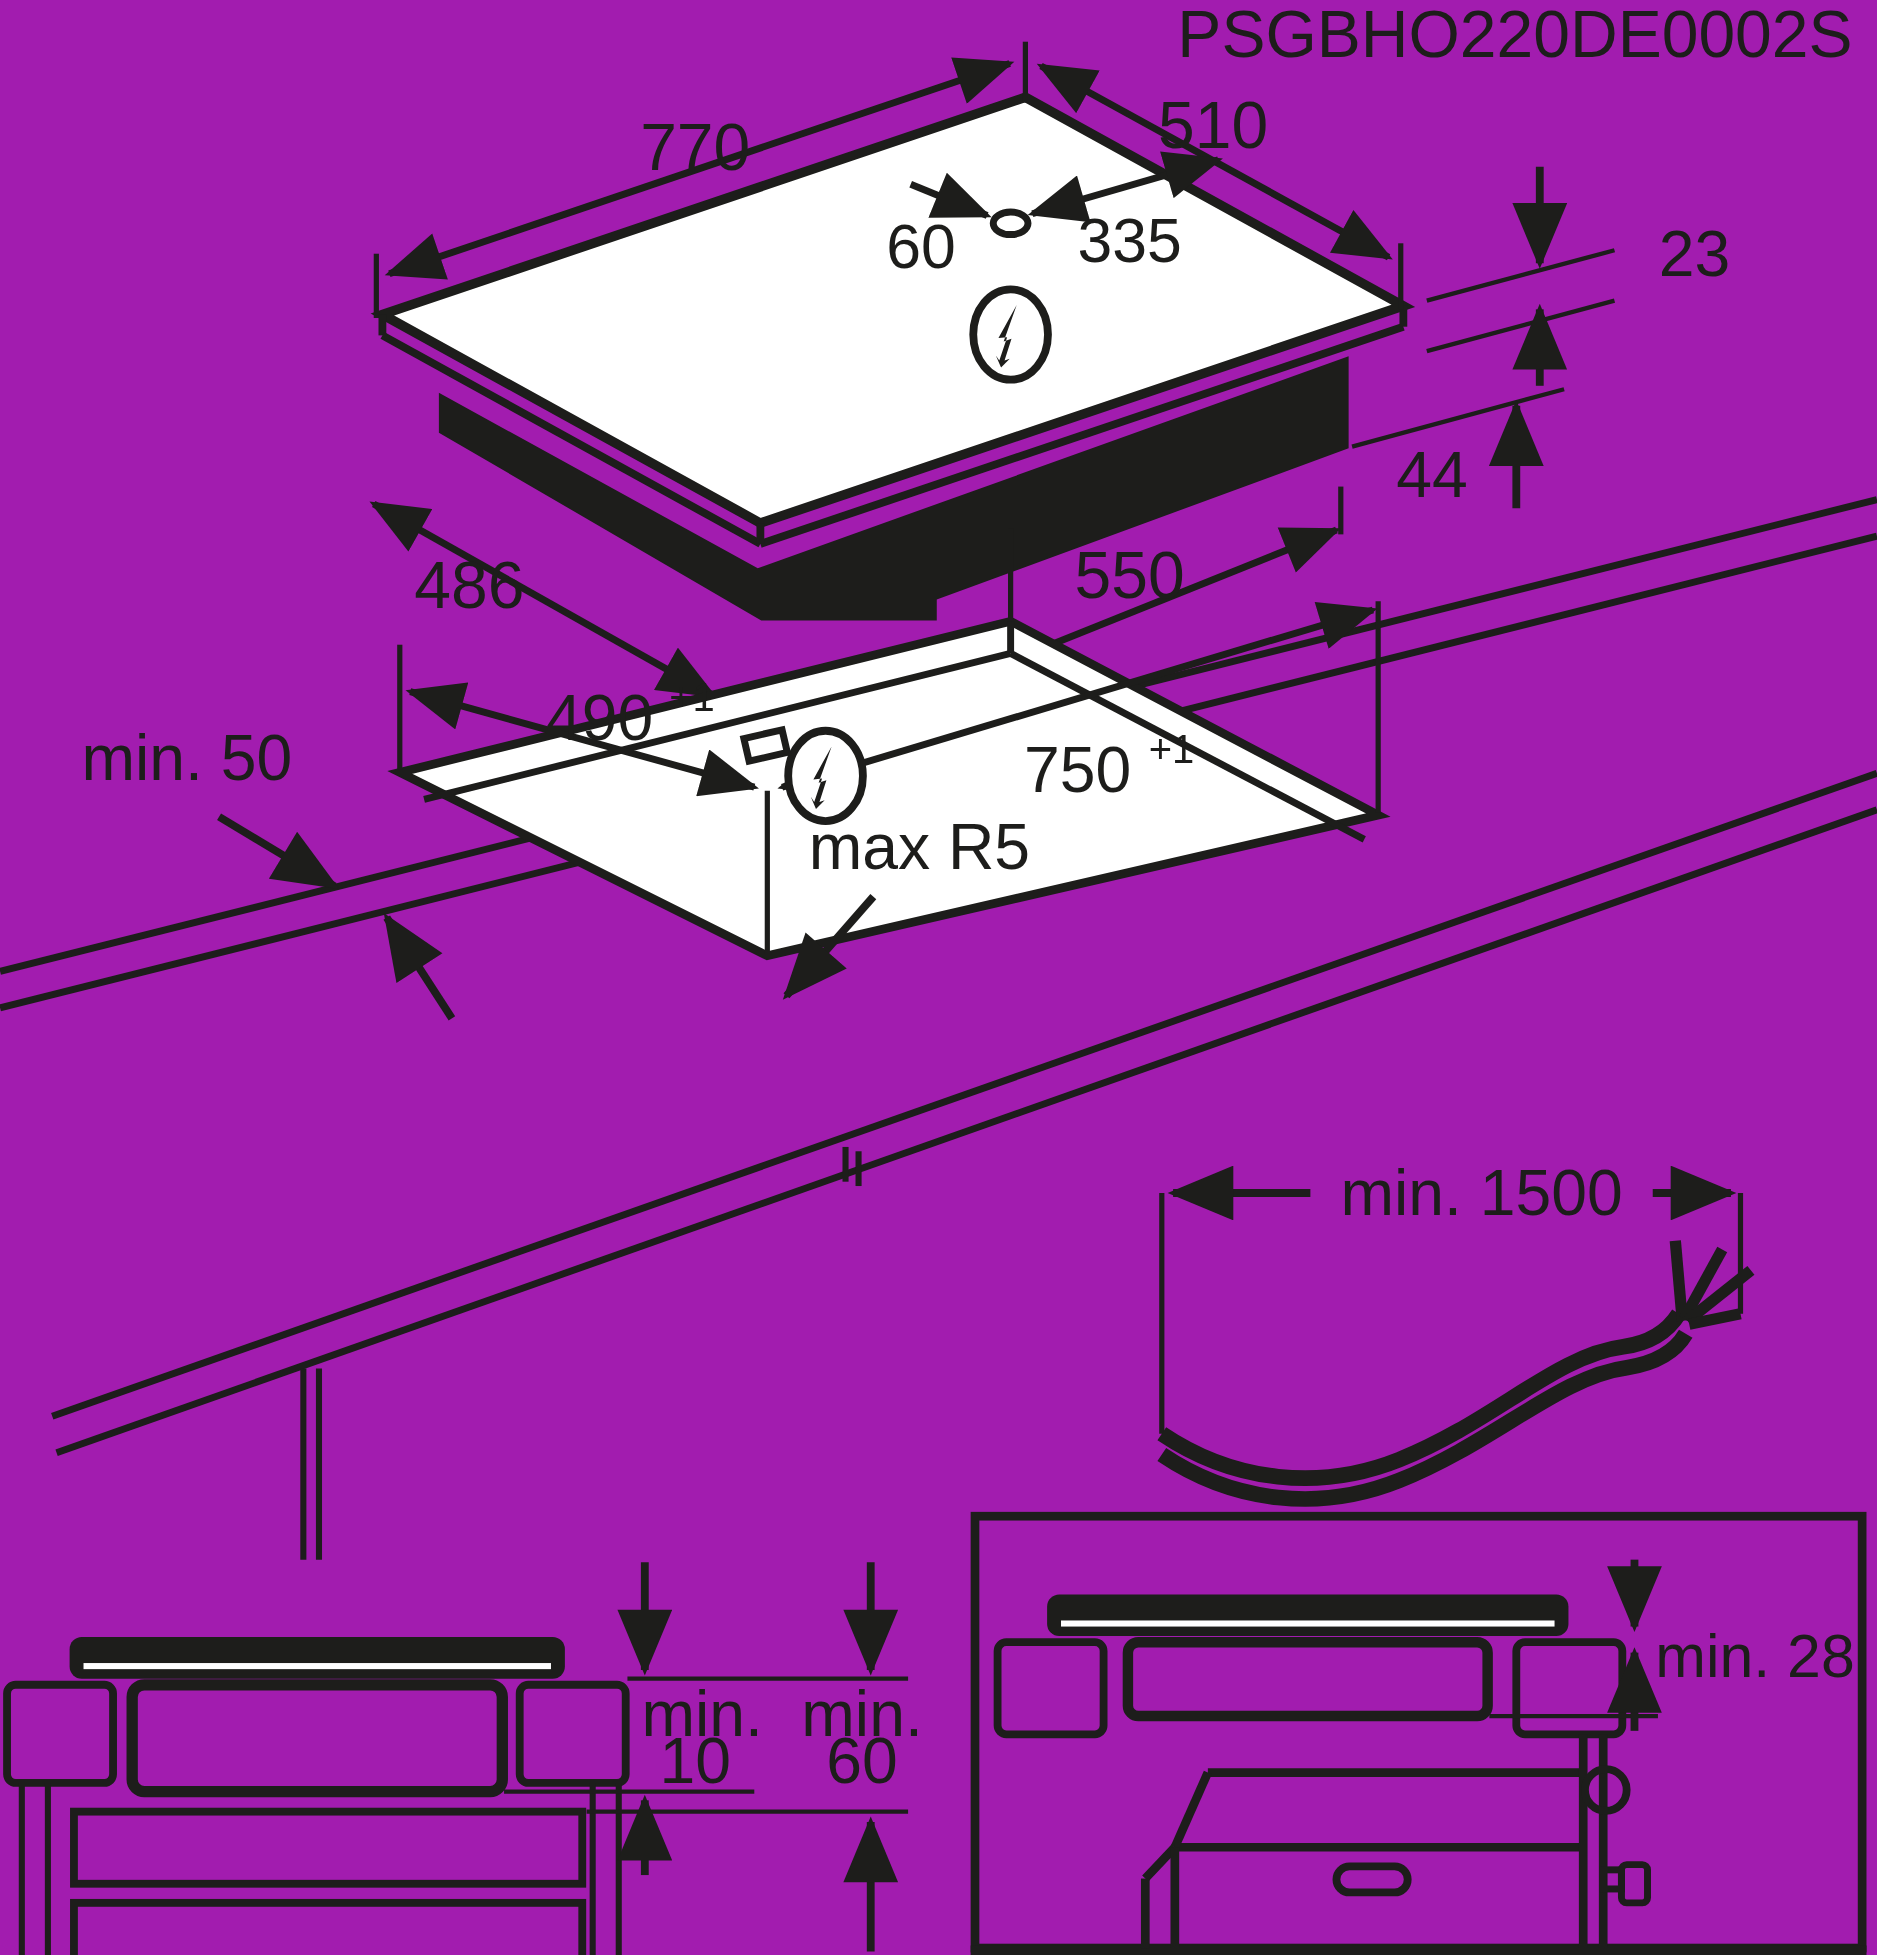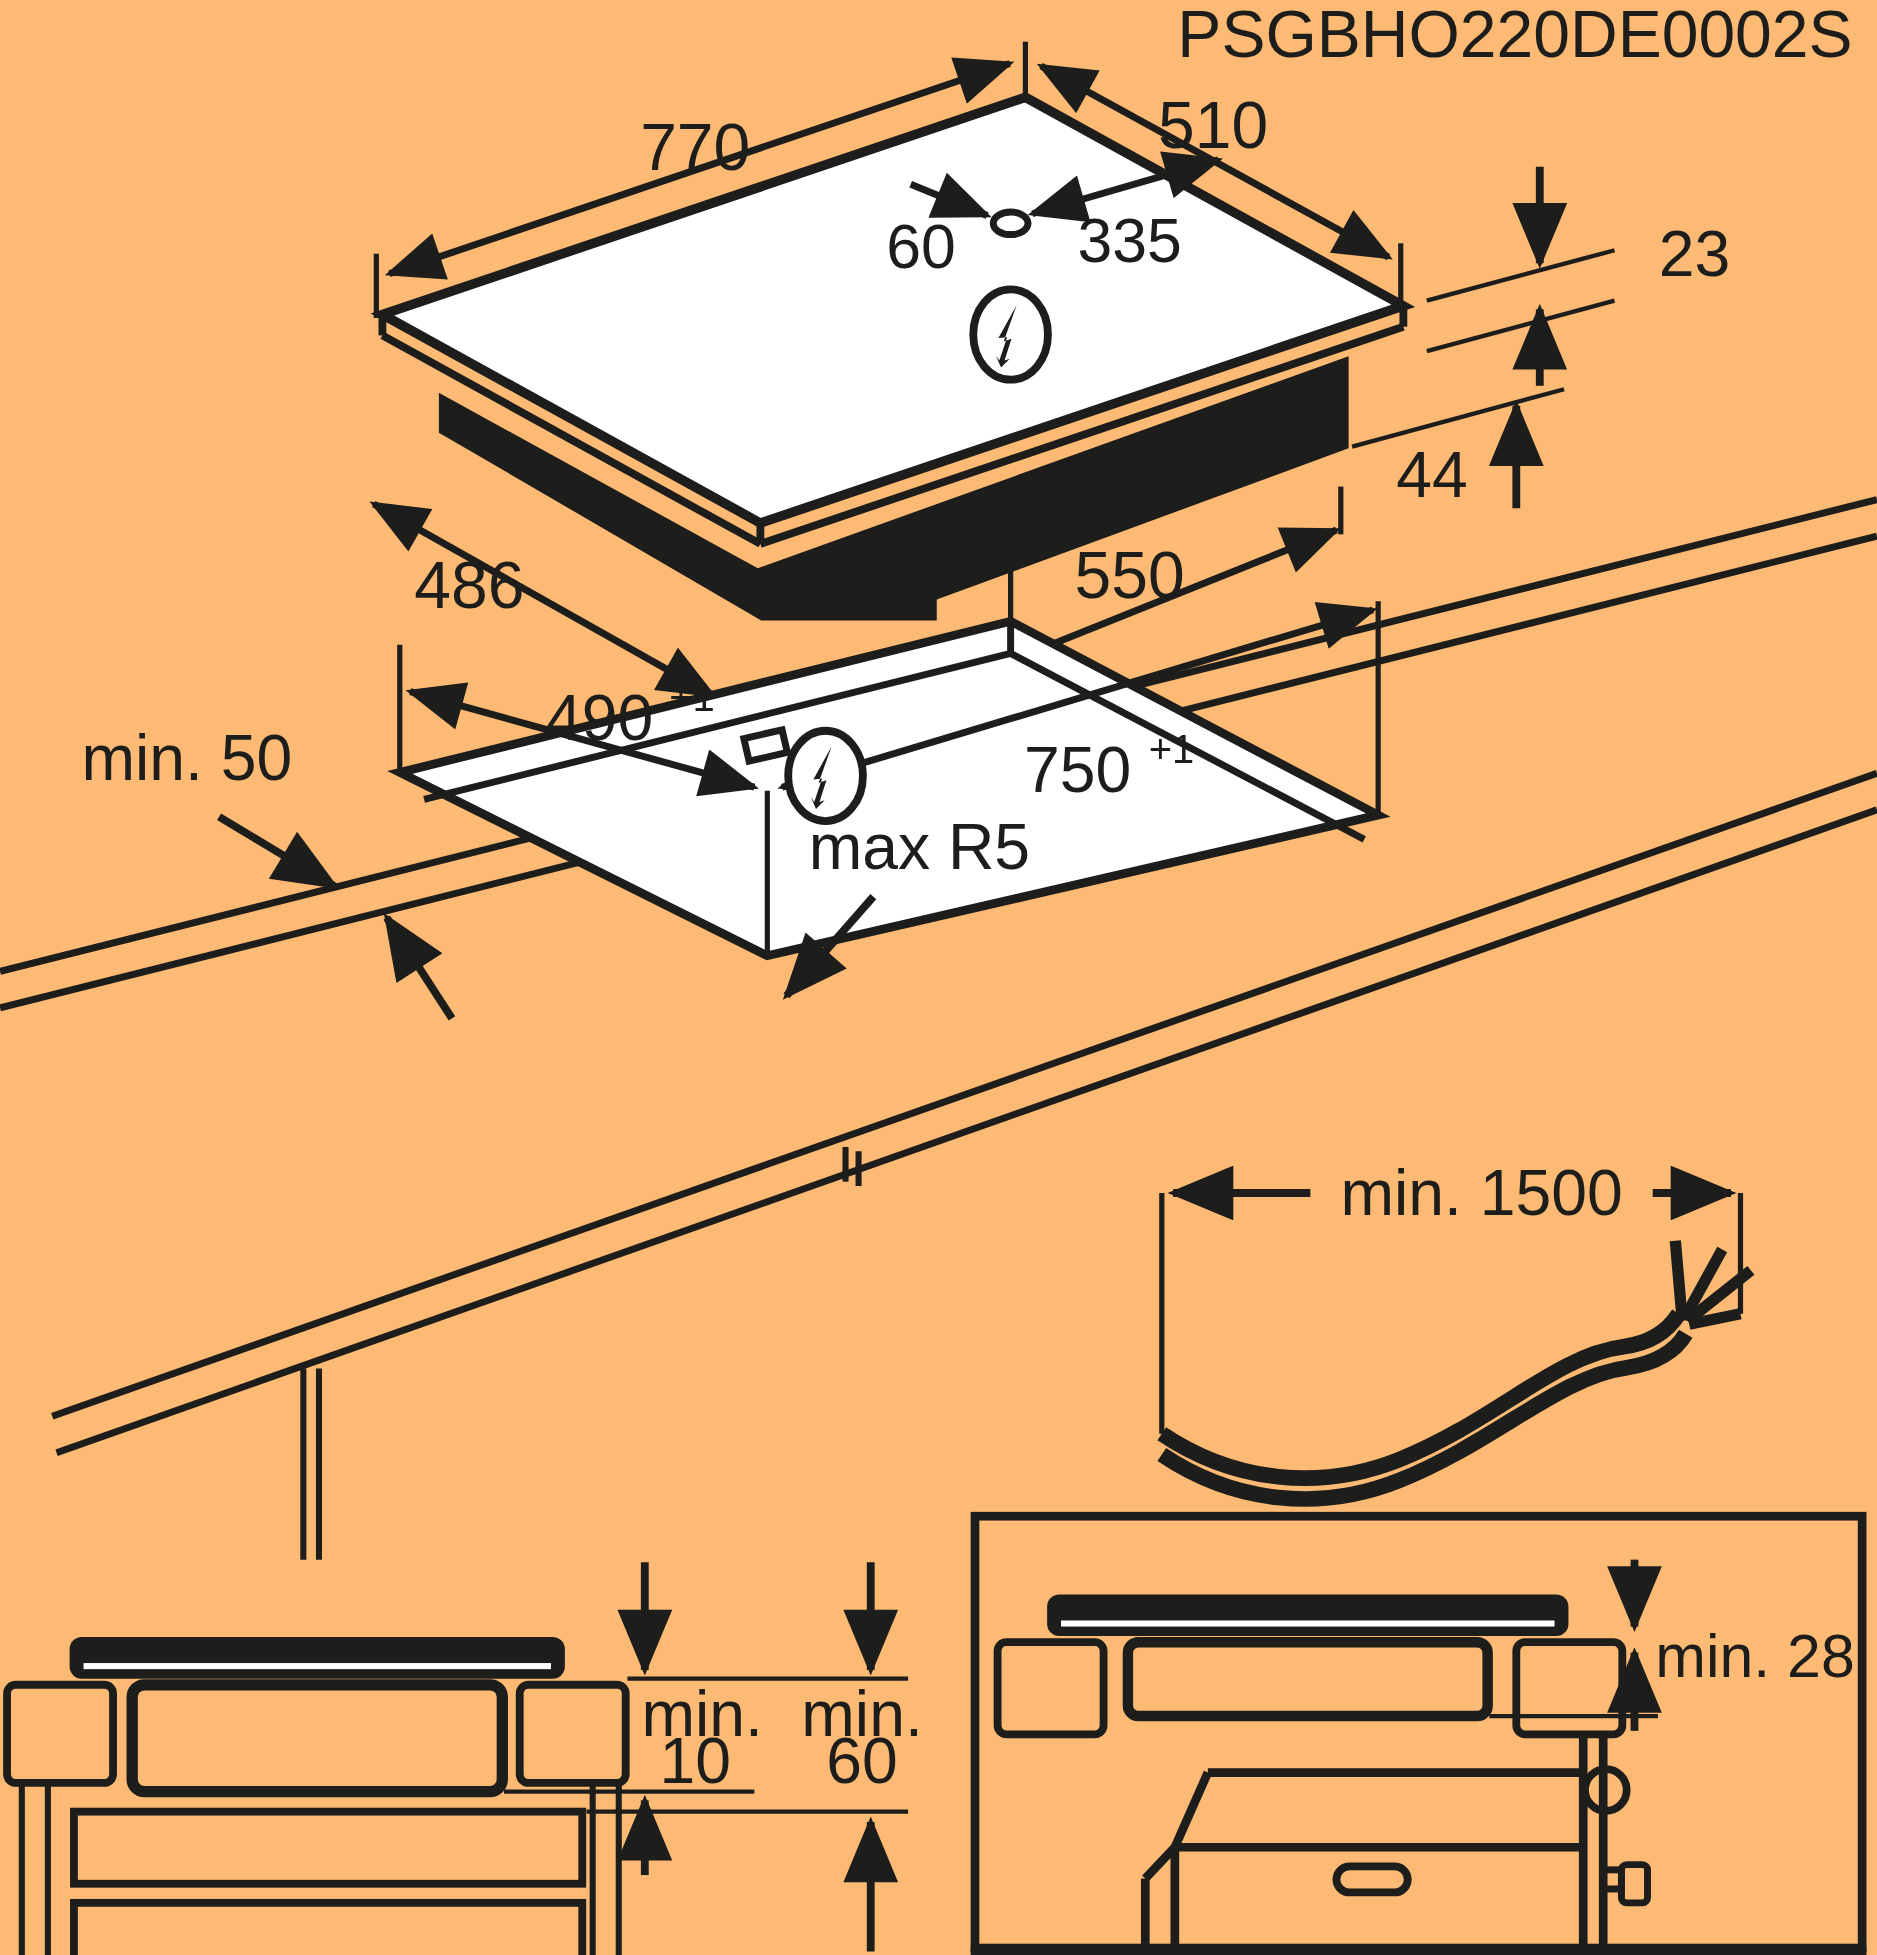--- a/index.html
+++ b/index.html
@@ -1,16 +1,16 @@
 <!DOCTYPE html>
 <html style="font-size:14px"><head>
 <meta charset="utf-8">
 <style>
   html,body{margin:0;padding:0;background:#ffffff;}
-  .page{width:1877px;height:1955px;background:#fdba74;position:relative;overflow:hidden;
+  .page{width:1877px;height:1955px;background:#a21caf;position:relative;overflow:hidden;
         font-family:"Liberation Sans","DejaVu Sans",sans-serif;}
   svg{display:block;}
   text{fill:#1d1d1b;font-family:"Liberation Sans","DejaVu Sans",sans-serif;}
   .ln{stroke:#1d1d1b;fill:none;}
 </style>
 </head>
 <body>
 
 <div class="page">
 <svg width="1877" height="1955" viewBox="0 0 2160 2250">

